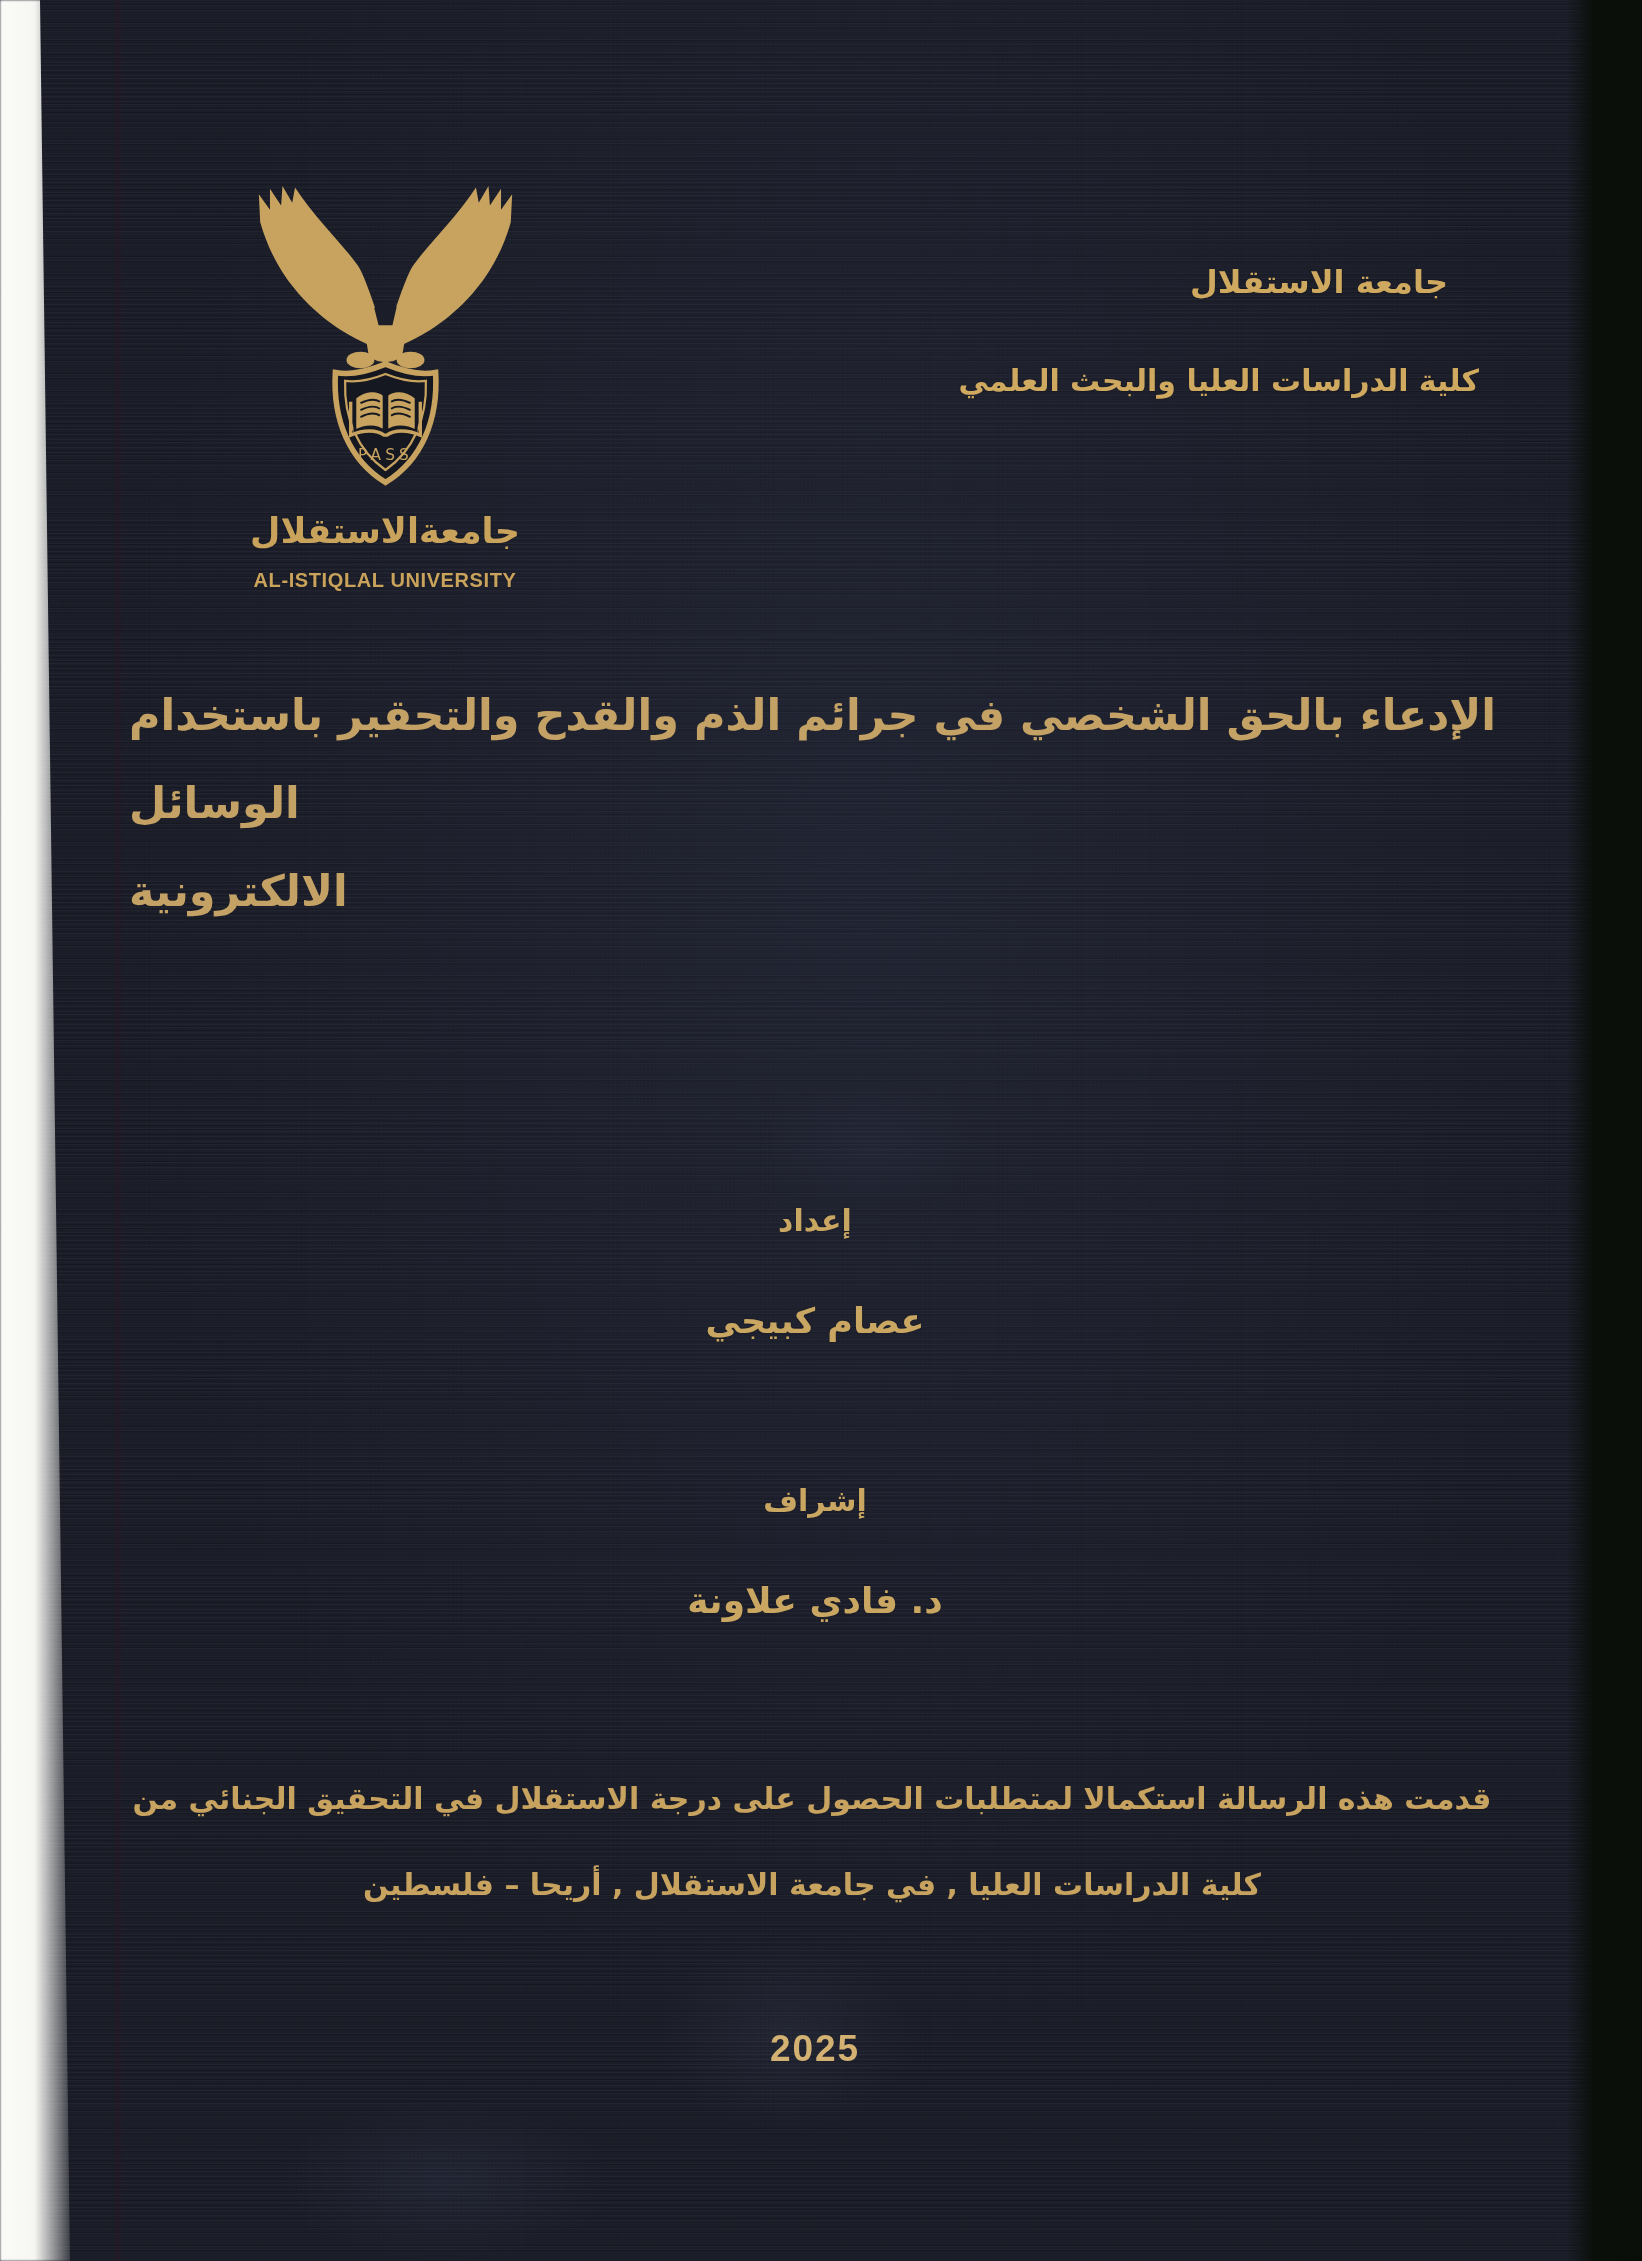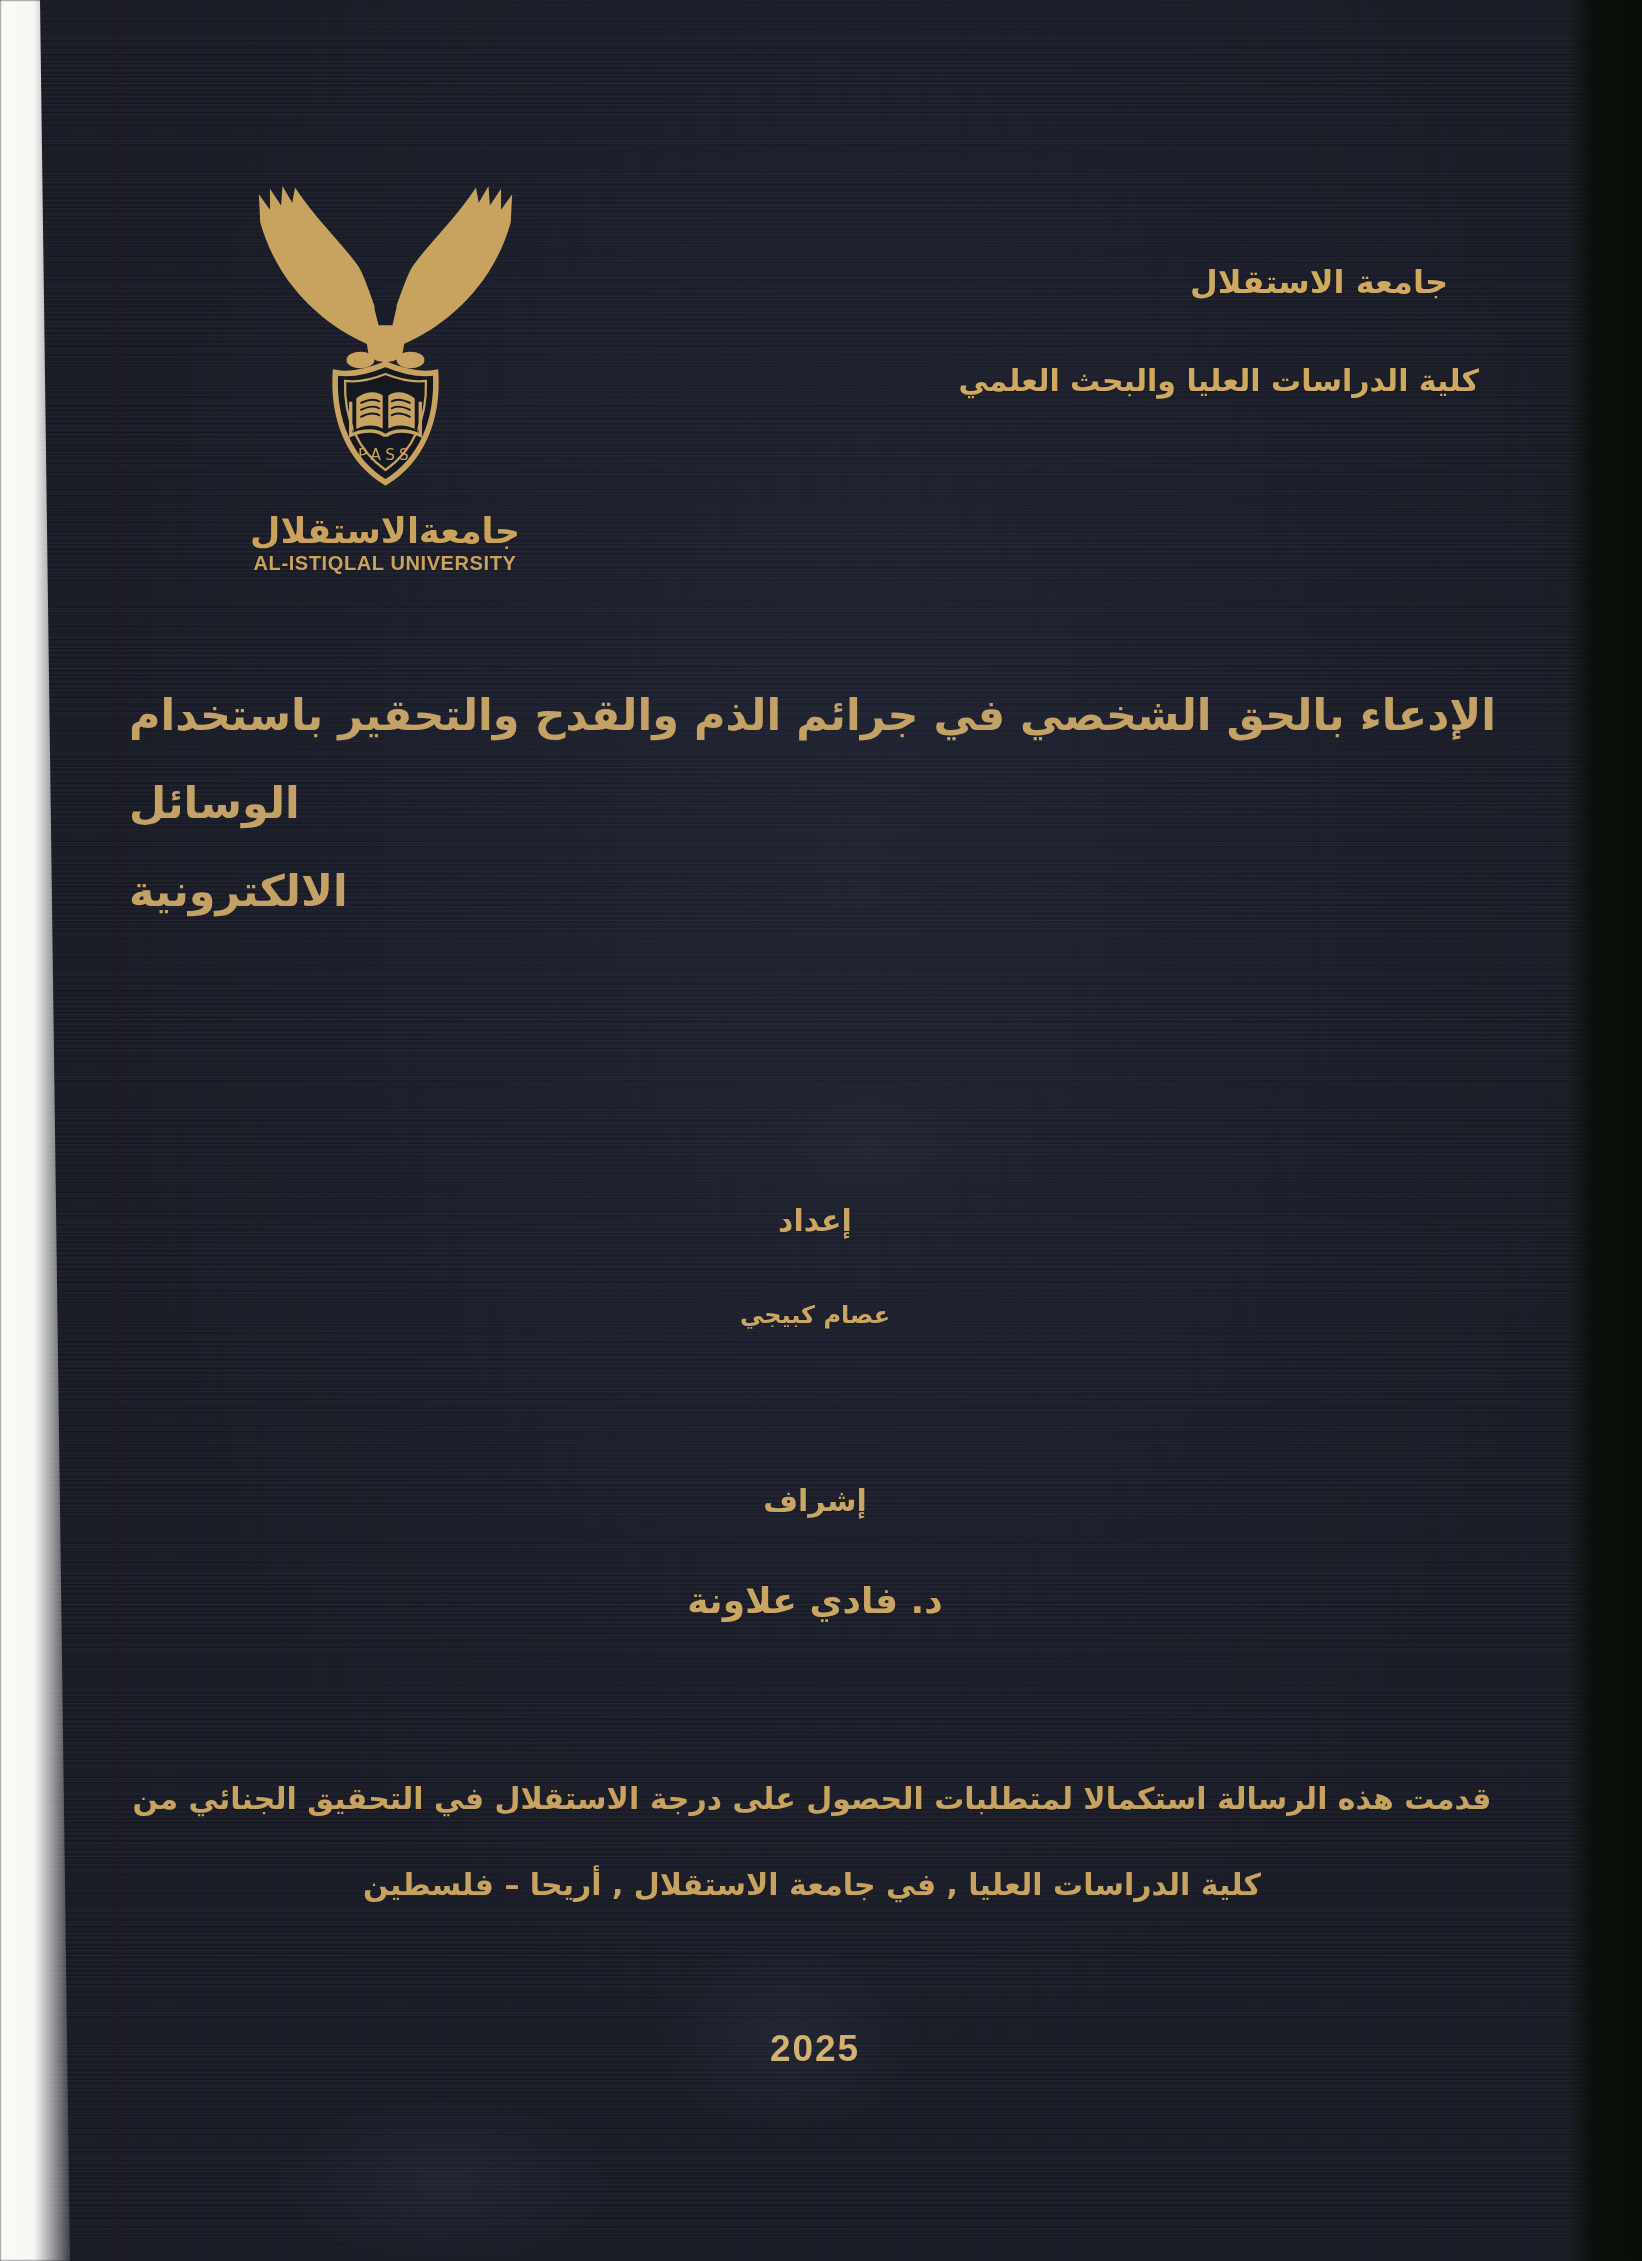--- a/index.html
+++ b/index.html
@@ -53,36 +53,36 @@
 
   
   .uni-right{position:absolute;top:263px;right:164px;text-align:right;direction:rtl;}
   .uni-line1{font-size:32px;font-weight:bold;letter-spacing:0.6px;margin-left:0;margin-right:31px;margin-bottom:62px;color:#cfa95f;}
   .uni-line2{font-size:30px;font-weight:bold;letter-spacing:0.6px;color:#cfa95f;}
 
   
   .logo-block{position:absolute;left:211px;top:186px;width:348px;text-align:center;}
   .logo-block svg{display:block;margin:0 auto;}
   .logo-ar{font-size:35px;font-weight:bold;margin-top:-23px;letter-spacing:0;color:#c9a35c;}
-  .logo-en{font-family:"Liberation Sans",sans-serif;font-size:20px;font-weight:bold;letter-spacing:0.6px;margin-top:1px;color:#c9a35c;}
+  .logo-en{font-family:"Liberation Sans",sans-serif;font-size:20px;font-weight:bold;letter-spacing:0.6px;margin-top:18px;color:#c9a35c;}
 
   
   .title-ar{position:absolute;left:129px;right:142px;top:671px;direction:rtl;text-align:left;
     font-size:43px;font-weight:bold;line-height:2.05;color:#c4a266;}
   
   .title-en{position:absolute;left:129px;right:142px;top:897px;text-align:center;
     font-family:"Liberation Sans",sans-serif;font-size:40px;font-weight:bold;letter-spacing:1.3px;
     line-height:2.25;color:#cdab6c;}
 
   
   .sect{position:absolute;left:129px;right:142px;text-align:center;direction:rtl;}
   .sect .label{font-size:30px;font-weight:bold;}
   .sect .name{font-weight:bold;}
   .prep{top:1203px;}
-  .prep .name{font-size:24px;margin-top:63px;}
+  .prep .name{font-size:35px;margin-top:63px;}
   .sup{top:1483px;}
   .sup .name{font-size:36px;margin-top:62px;}
 
   
   .submission{position:absolute;left:116px;right:135px;top:1756px;direction:rtl;text-align:center;
     font-size:30px;font-weight:bold;line-height:2.85;color:#c7a35f;}
 
   
   .year{position:absolute;left:129px;right:142px;top:2028px;text-align:center;
     font-family:"Liberation Sans",sans-serif;font-size:37px;font-weight:bold;letter-spacing:1.9px;color:#d2b173;}

